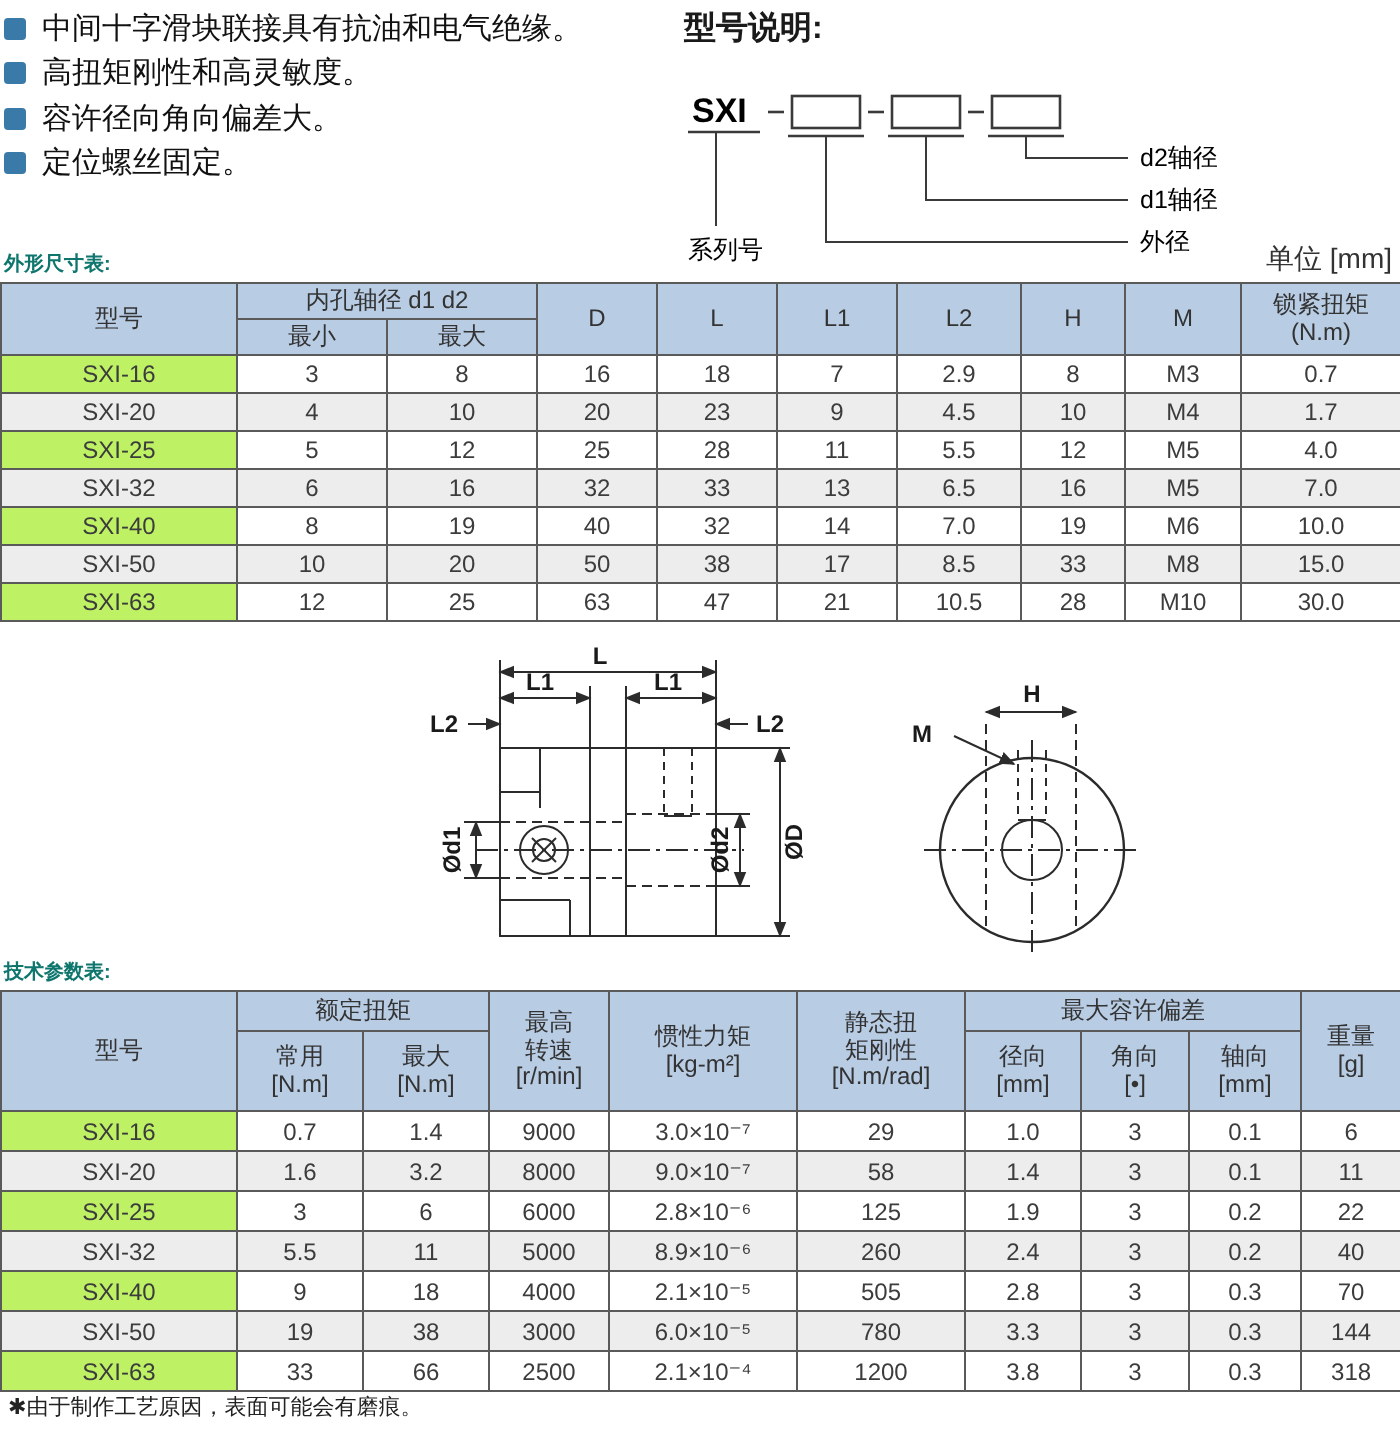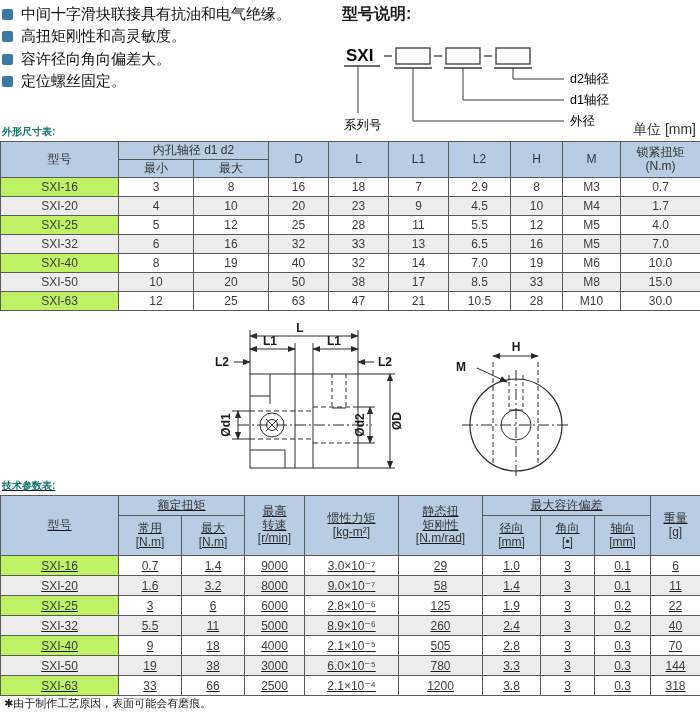--- a/index.html
+++ b/index.html
@@ -10,21 +10,21 @@
   }
   
   .features { position:absolute; top:3px; left:2px; width:340px; }
   .feature-item { display:flex; align-items:center; gap:8px; height:22.5px; font-size:15px; color:#111; }
   .bullet { width:11px; height:11px; border-radius:2px; background:#3a7aa8; flex:none; }
   
   .model-legend { position:absolute; top:4px; left:342px; width:358px; }
   .ml-title { font-size:16px; font-weight:bold; margin-bottom:18px; }
   
   .sec-dim   { position:absolute; top:121px; left:0; width:700px; }
-  .sec-param { position:absolute; top:479px; left:0; width:700px;text-decoration:underline; }
+  .sec-param { position:absolute; top:479px; left:0; width:700px; }
   .sec-head { display:flex; justify-content:space-between; align-items:flex-end; padding:0 2px; }
   .sec-title { font-size:10px; font-weight:bold; color:#0f766e; }
   .unit-note { font-size:14px; color:#333; padding-right:2px; }
   
   table { width:700px; border-collapse:collapse; table-layout:fixed; font-size:12px; color:#3c3c3c; margin-top:2px; }
   th, td { border:1px solid #5a5a5a; text-align:center; vertical-align:middle; padding:1px 2px; }
   th { background:#b8cce4; font-weight:normal; white-space:pre-line; line-height:1.15; color:#333; }
   .t1 thead tr { height:18px; }
   .t1 tbody tr { height:19px; }
   .t2 thead tr.gr { height:20px; }

